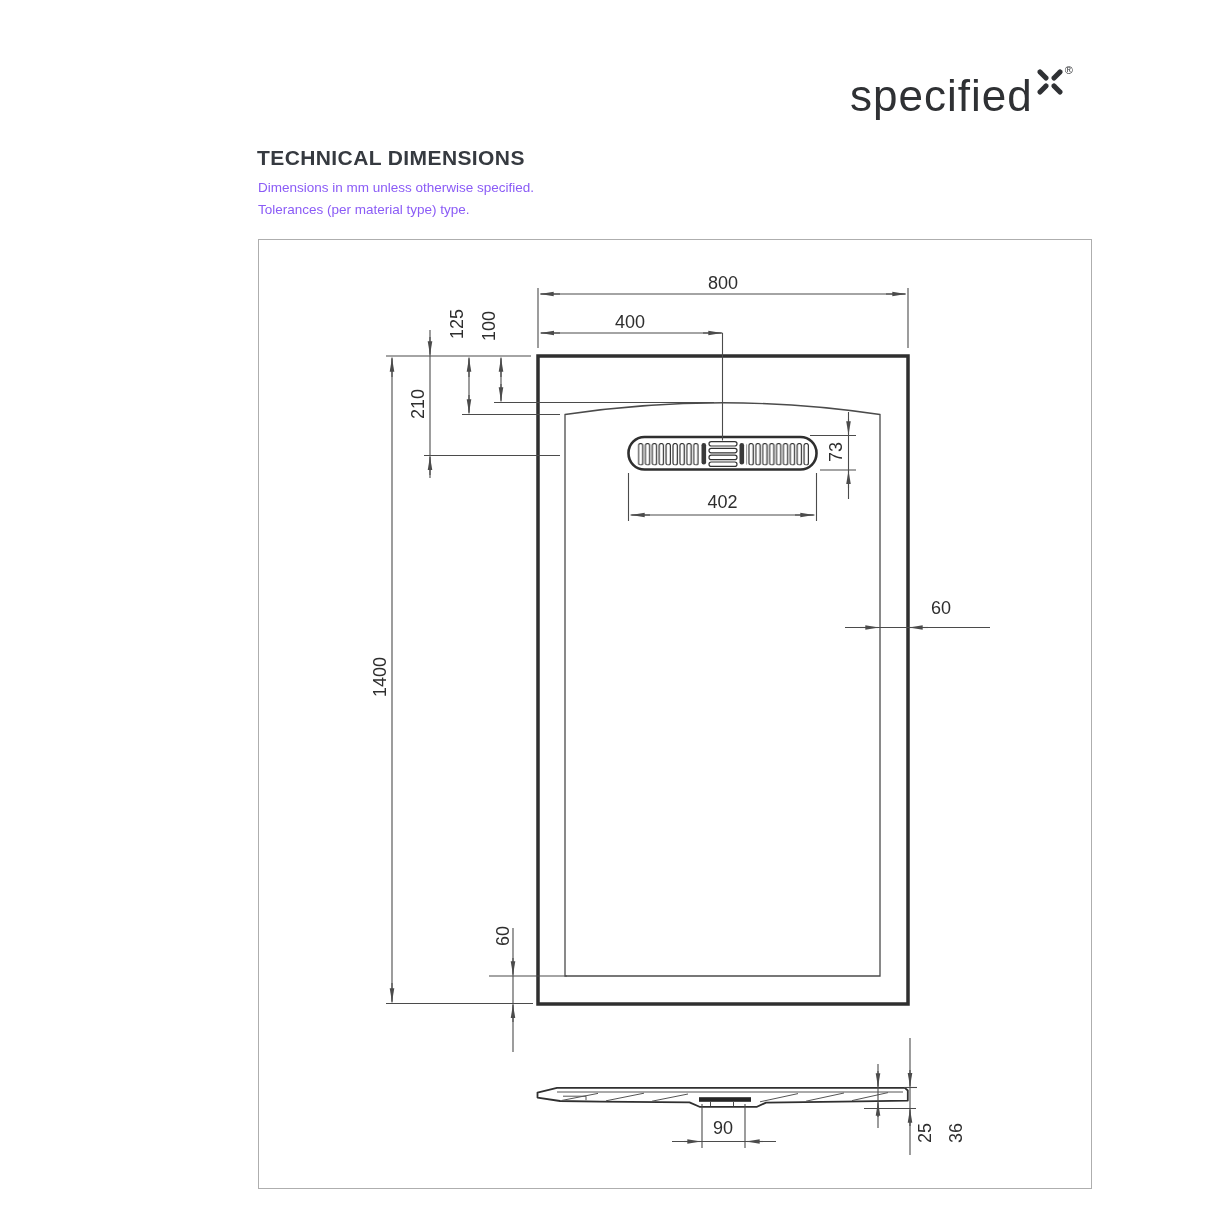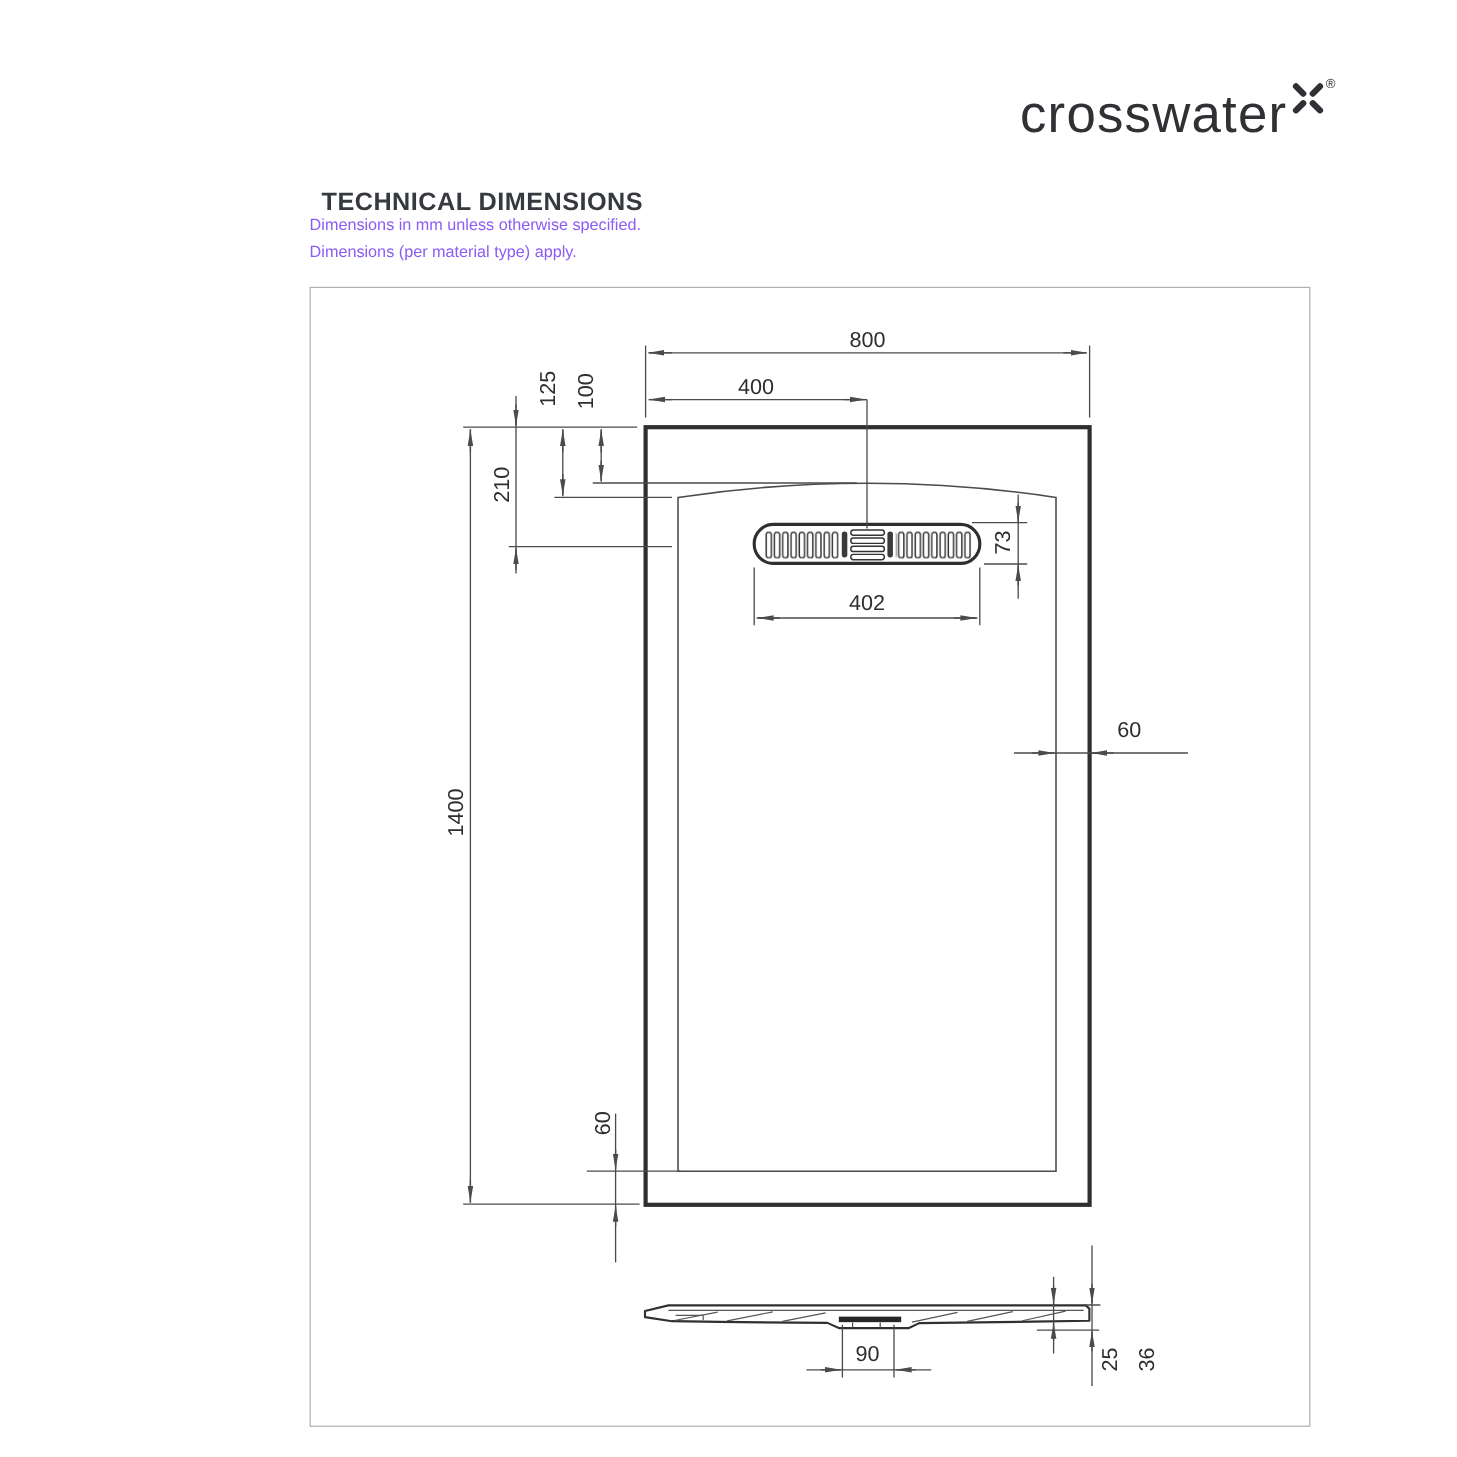--- a/index.html
+++ b/index.html
@@ -3,55 +3,55 @@
 <meta charset="utf-8">
 <style>
   html,body{margin:0;padding:0;background:#ffffff;}
   body{position:relative;width:1214px;height:1214px;font-family:"Liberation Sans",sans-serif;overflow:hidden;}
 
   .logo{position:absolute;left:850px;top:72px;display:flex;align-items:flex-start;color:#2f3134;}
   .logo .word{font-size:44px;line-height:48px;font-weight:500;letter-spacing:1px;color:#2f3134;}
   .logo .xmark{margin:-6px 0 0 2px;}
   .logo .reg{font-size:11px;margin-top:-8px;color:#2f3134;}
 
-  .title{position:absolute;left:257px;top:146px;font-size:21px;font-weight:700;letter-spacing:.4px;color:#363a40;margin:11px;}
+  .title{position:absolute;left:257px;top:146px;font-size:21px;font-weight:700;letter-spacing:.4px;color:#363a40;margin:0;}
   .note{position:absolute;left:258px;font-size:13.5px;color:#8b5cf6;}
   .note1{top:180px;}
   .note2{top:202px;}
 
   .frame{position:absolute;left:258px;top:239px;width:832px;height:948px;border:1px solid #aeaeae;background:#fff;}
 
   svg.drawing{position:absolute;left:0;top:0;width:1214px;height:1214px;}
 
   .dim{stroke:#4b4b4b;stroke-width:1.1;fill:none;}
   .outline{stroke:#2f2f2f;fill:#ffffff;}
   .thin{stroke:#4b4b4b;stroke-width:1.3;fill:none;}
   .dimtext{font-family:"Liberation Sans",sans-serif;font-size:18px;fill:#2e2e2e;}
 </style>
 </head>
 <body>
 
 <div class="logo">
-  <span class="word">crosswater</span>
+  <span class="word">specified</span>
   <span class="xmark">
     <svg width="30" height="30" viewBox="0 0 30 30">
       <g stroke="#2f3134" stroke-width="5.2" stroke-linecap="round">
         <line x1="5" y1="6" x2="11" y2="12"></line>
         <line x1="25" y1="6" x2="19" y2="12"></line>
         <line x1="5" y1="26" x2="11" y2="20"></line>
         <line x1="25" y1="26" x2="19" y2="20"></line>
       </g>
     </svg>
   </span>
   <span class="reg">®</span>
 </div>
 
 <h1 class="title">TECHNICAL DIMENSIONS</h1>
 <div class="note note1">Dimensions in mm unless otherwise specified.</div>
-<div class="note note2">Dimensions (per material type) apply.</div>
+<div class="note note2">Tolerances (per material type) type.</div>
 
 <div class="frame"></div>
 
 <svg class="drawing" viewBox="0 0 1214 1214">
   <defs>
     <marker id="arr" viewBox="0 0 14 6" refX="13.2" refY="3" markerWidth="14" markerHeight="6" orient="auto" markerUnits="userSpaceOnUse">
       <path d="M0 0.7 L13.6 3 L0 5.3 Z" fill="#4b4b4b"></path>
     </marker>
     <pattern id="slots" x="637.5" y="443" width="6.9" height="40" patternUnits="userSpaceOnUse">
       <rect x="1" y="0.5" width="4.3" height="21.5" rx="2.1" fill="none" stroke="#333" stroke-width="1.2"></rect>

